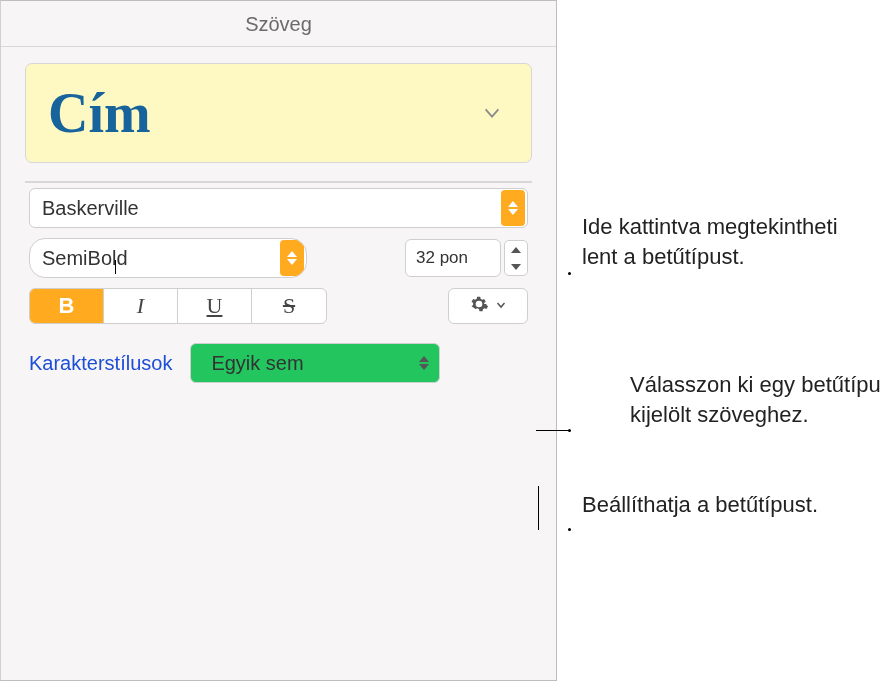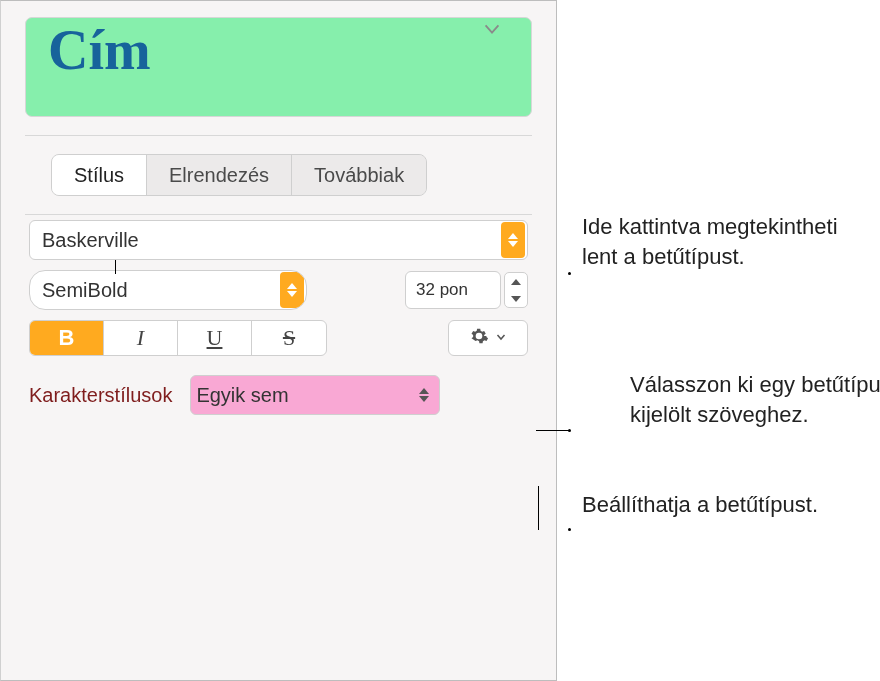--- a/index.html
+++ b/index.html
@@ -23,26 +23,26 @@
     }
     .panel-title {
       text-align: center;
       font-size: 20px;
       color: #6b6b6b;
       padding: 12px 0 10px 0;
       border-bottom: 1px solid #d8d8d8;
     }
     .style-picker {
       margin: 16px 24px 18px 24px;
-      background: #86efac;
+      background: #fef9c3;
       border: 1px solid #d7d7d7;
       border-radius: 7px;
       height: 100px;
       display: flex;
-      align-items: flex-start;
+      align-items: center;
       justify-content: space-between;
       padding: 0 28px 0 22px;
     }
     .style-text {
       font-family: "Baskerville", "Times New Roman", serif;
       font-weight: 600;
       font-size: 56px;
       color: #17639b;
     }
     .chevron {
@@ -219,32 +219,32 @@
       cursor: pointer;
     }
     .charstyle-row {
       display: flex;
       align-items: center;
       gap: 18px;
       padding: 14px 28px 0 28px;
     }
     .charstyle-label {
       font-size: 20px;
-      color: #7f1d1d;
+      color: #1d4ed8;
     }
     .plain-select {
-      background: #f9a8d4;
+      background: #22c55e;
       border: 1px solid #cfcfcf;
       border-radius: 6px;
       height: 40px;
       flex: 1;
       display: flex;
       align-items: center;
       justify-content: space-between;
-      padding: 0 10px 0 5px;
+      padding: 0 10px 0 20px;
       font-size: 20px;
       color: #333;
       cursor: pointer;
     }
     .plain-arrow .tri-up {
       width: 0; height: 0;
       border-left: 5px solid transparent;
       border-right: 5px solid transparent;
       border-bottom: 6px solid #555;
       margin-bottom: 2px;
@@ -285,39 +285,33 @@
       position: absolute;
       width: 1px;
       background: #000;
     }
   </style>
 </head>
 <body>
 
 <div class="panel">
 
+  <div class="panel-title">Szöveg</div>
 
   <div class="style-picker">
     <span class="style-text">Cím</span>
     <span class="chevron">
       <svg viewBox="0 0 24 24" width="22" height="22">
           <path d="M5 8 L12 16 L19 8" fill="none" stroke="#8a8a8a" stroke-width="2"></path>
         </svg>
     </span>
   </div>
 
   <div class="divider"></div>
 
-  <div class="seg-wrap">
-    <div class="seg">
-      <div class="seg-item active">Stílus</div>
-      <div class="seg-item">Elrendezés</div>
-      <div class="seg-item">Továbbiak</div>
-    </div>
-  </div>
 
   <div class="divider"></div>
 
 
   <div class="row font-row">
     <div class="select">
       <span>Baskerville</span>
       <span class="select-arrow">
         <span class="tri-up"></span>
           <span class="tri-down"></span>

